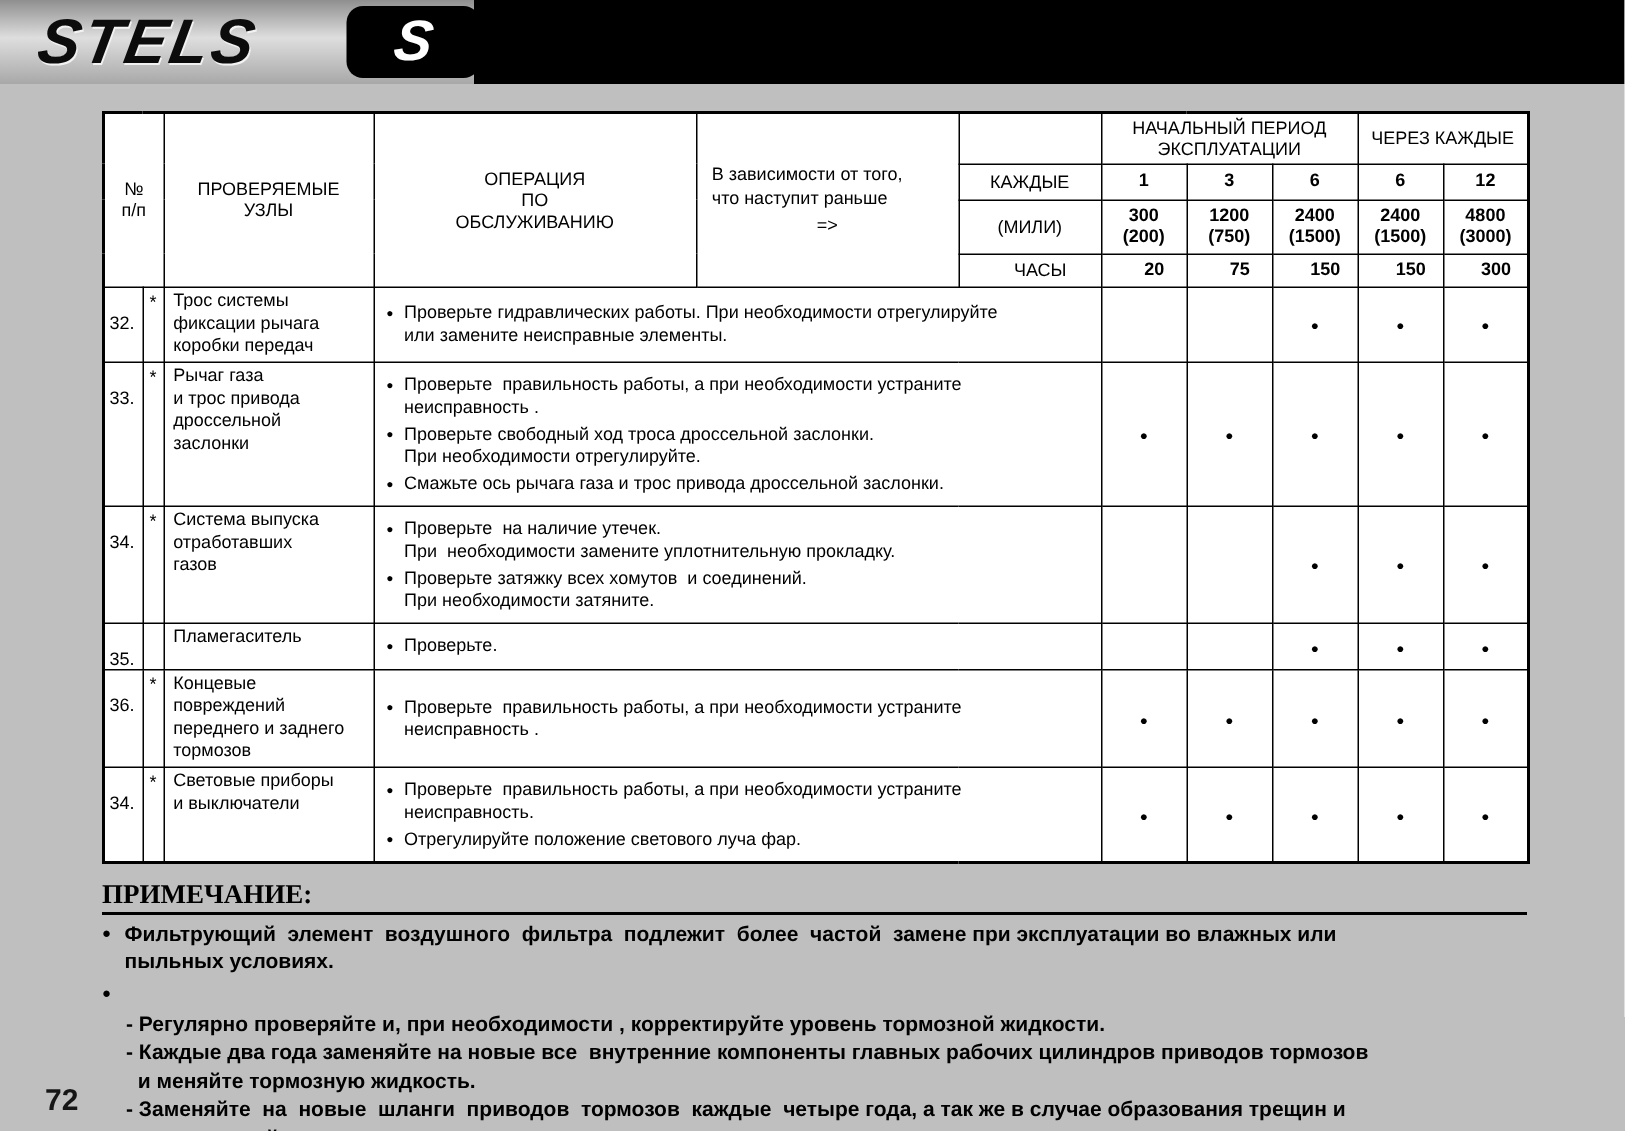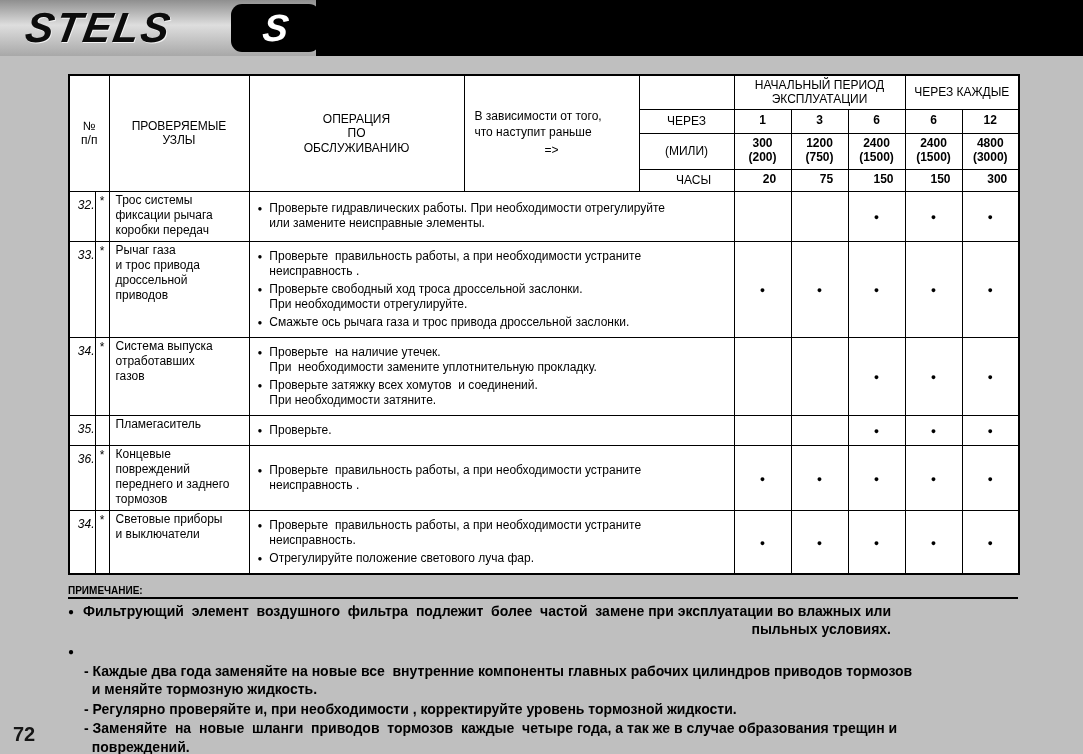--- a/index.html
+++ b/index.html
@@ -80,52 +80,53 @@
   .cond-text { text-align: left; padding-left: 8px; line-height: 1.3; }
   .cond-arrow { text-align: center; margin-top: 3px; }
 
   .hr1 .th-group, .hr1 .th-blank { height: 34px; }
   .hr2 th { height: 24px; }
   .hr3 th { height: 36px; }
   .hr4 th { height: 22px; padding-left: 16px; }
   .th-val { font-weight: bold; line-height: 1.15; }
 
   tbody td { vertical-align: middle; }
-  .cell-num   { text-align: right; vertical-align: top; padding: 6px 0 0 3px; font-style: italic; }
+  .cell-num   { text-align: left; vertical-align: top; padding: 16px 0 0 3px; }
   .cell-star  { text-align: center; vertical-align: top; padding-top: 2px; }
   .cell-unit  { text-align: left; vertical-align: top; padding: 1px 2px 3px 6px; line-height: 1.25; }
   .cell-ops   { padding: 4px 4px 4px 8px; line-height: 1.25; }
   .op { display: flex; gap: 7px; align-items: flex-start; margin: 3px 0; }
   .op-bullet { font-size: 8px; line-height: 15px; flex: none; }
   .cell-dot { text-align: center; }
   .dot { font-size: 9px; }
 
   
   .notes {
     width: 950px;
     margin-top: 10px;
     font-weight: bold;
     font-size: 14px;
   }
   .notes-title {
-    font-size: 10px;
+    font-size: 18px;
     border-bottom: 2px solid #000;
     padding-bottom: 1px;
     margin-bottom: 3px;
     width: 100%;
+    font-family: Liberation Serif, serif;
   }
   .note-row { display: flex; gap: 9px; align-items: flex-start; margin-top: 3px; }
   .note-bullet { font-size: 10px; line-height: 19px; flex: none; }
-  .note-text { line-height: 1.32; text-align: right; }
+  .note-text { line-height: 1.32; }
   .note-sub { margin-left: 16px; margin-top: 1px; line-height: 1.32; }
   .end-rule { border-bottom: 2px solid #000; padding-bottom: 2px; }
 
   .page-num {
     position: absolute;
-    left: 13px; bottom: 8px;
+    left: 30px; bottom: 8px;
     font-size: 20px;
     font-weight: bold;
     color: #161616;
   }
 </style>
 </head>
 <body>
 
 <div class="page">
 
@@ -166,21 +167,21 @@
             <div class="pre cond-text">В зависимости от того,
 что наступит раньше</div>
             <div class="cond-arrow">=&gt;</div>
           </th>
           <th class="th-blank"></th>
           <th colspan="3" class="pre th-group">НАЧАЛЬНЫЙ ПЕРИОД
 ЭКСПЛУАТАЦИИ</th>
           <th colspan="2" class="th-group">ЧЕРЕЗ КАЖДЫЕ</th>
         </tr>
         <tr class="hr2">
-          <th class="th-label">ЧЕРЕЗ</th>
+          <th class="th-label">КАЖДЫЕ</th>
           <th class="th-val">1</th>
           <th class="th-val">3</th>
           <th class="th-val">6</th>
           <th class="th-val">6</th>
           <th class="th-val">12</th>
         </tr>
         <tr class="hr3">
           <th class="th-label">(МИЛИ)</th>
           <th class="th-val pre">300
 (200)</th>
@@ -221,21 +222,21 @@
             <td class="cell-dot"><span class="dot">●</span></td>
             <td class="cell-dot"><span class="dot">●</span></td>
             <td class="cell-dot"><span class="dot">●</span></td>
           </tr>
           <tr>
             <td class="cell-num">33.</td>
             <td class="cell-star">*</td>
             <td class="cell-unit pre">Рычаг газа
 и трос привода
 дроссельной
-приводов</td>
+заслонки</td>
             <td class="cell-ops" colspan="3">
               <div class="op">
                 <span class="op-bullet">●</span>
                 <span class="pre">Проверьте  правильность работы, а при необходимости устраните
 неисправность .</span>
               </div>
               <div class="op">
                 <span class="op-bullet">●</span>
                 <span class="pre">Проверьте свободный ход троса дроссельной заслонки.
 При необходимости отрегулируйте.</span>
@@ -343,23 +344,23 @@
             <div class="note-row">
               <span class="note-bullet">●</span>
               <div class="pre note-text">Фильтрующий  элемент  воздушного  фильтра  подлежит  более  частой  замене при эксплуатации во влажных или
 пыльных условиях.</div>
             </div>
           </div>
           <div class="note-item">
             <div class="note-row">
               <span class="note-bullet">●</span>
             </div>
+            <div class="pre note-sub">- Регулярно проверяйте и, при необходимости , корректируйте уровень тормозной жидкости.</div>
             <div class="pre note-sub">- Каждые два года заменяйте на новые все  внутренние компоненты главных рабочих цилиндров приводов тормозов
   и меняйте тормозную жидкость.</div>
-            <div class="pre note-sub">- Регулярно проверяйте и, при необходимости , корректируйте уровень тормозной жидкости.</div>
             <div class="pre note-sub end-rule">- Заменяйте  на  новые  шланги  приводов  тормозов  каждые  четыре года, а так же в случае образования трещин и
   повреждений.</div>
           </div>
         </div>
     </section>
 
   </main>
 
   <div class="page-num">72</div>
 

